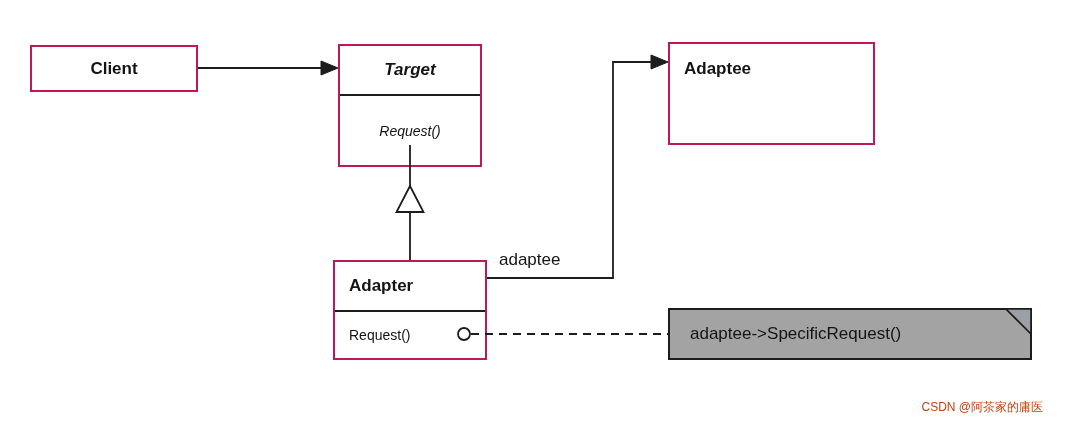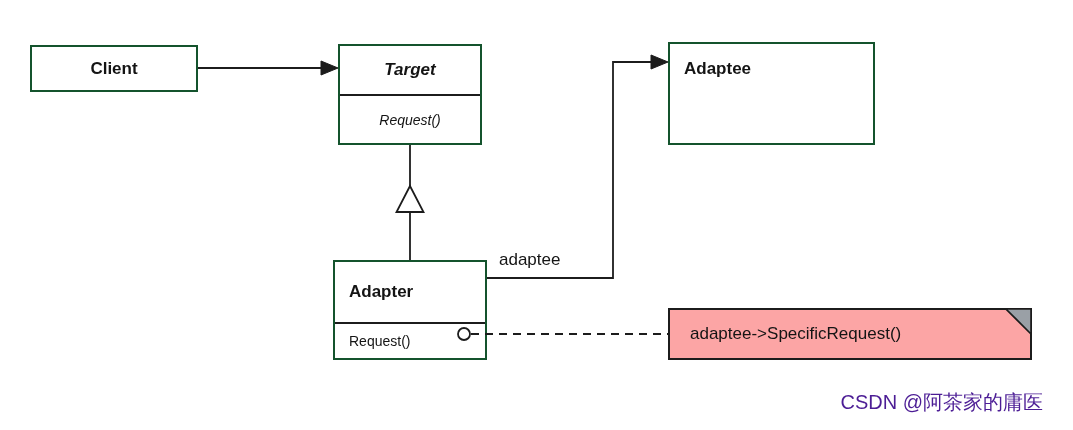--- a/index.html
+++ b/index.html
@@ -9,49 +9,49 @@
     background: #ffffff;
     font-family: "Liberation Sans", "DejaVu Sans", sans-serif;
     color: #141414;
     overflow: hidden;
   }
 
   
   .uml-class {
     position: absolute;
     background: #ffffff;
-    border: 2px solid #14532d;
+    border: 2px solid #be185d;
     display: flex;
     flex-direction: column;
     z-index: 1;
   }
   .compartment { display: flex; align-items: center; }
   .cls-name { font-weight: bold; font-size: 17px; flex: 0 0 auto; }
   .cls-method { font-size: 14px; border-top: 2px solid #1c1c1c; flex: 1 1 auto; }
   .center { justify-content: center; }
   .padded { padding-left: 14px; }
   .italic { font-style: italic; }
 
   #client  { left: 30px;  top: 45px;  width: 168px; height: 47px; }
   #client .cls-name { height: 100%; width: 100%; display: flex; align-items: center; justify-content: center; }
 
-  #target  { left: 338px; top: 44px;  width: 144px; height: 101px; }
+  #target  { left: 338px; top: 44px;  width: 144px; height: 123px; }
   #target .cls-name { height: 48px; }
 
   #adaptee { left: 668px; top: 42px;  width: 207px; height: 103px; }
   #adaptee .cls-name { height: 49px; }
 
   #adapter { left: 333px; top: 260px; width: 154px; height: 100px; }
-  #adapter .cls-name { height: 60px; }
+  #adapter .cls-name { height: 48px; }
 
   
   #note {
     position: absolute;
     left: 668px; top: 308px; width: 364px; height: 52px;
-    background: #fca5a5;
+    background: #a3a3a3;
     border: 2px solid #1c1c1c;
     display: flex; align-items: center;
     padding-left: 20px;
     font-size: 17px;
     z-index: 1;
   }
   #note .fold {
     position: absolute;
     top: -2px; right: -2px;
     width: 27px; height: 27px;
@@ -83,22 +83,22 @@
   }
   svg.connectors .dashed { stroke-dasharray: 8 6; }
   svg.connectors polygon.filled { fill: #1c1c1c; stroke: #1c1c1c; stroke-width: 1; }
   svg.connectors polygon.hollow { fill: #ffffff; stroke: #1c1c1c; stroke-width: 1.8; }
   svg.connectors circle.hollow  { fill: #ffffff; stroke: #1c1c1c; stroke-width: 1.8; }
 
   
   #watermark {
     position: absolute;
     right: 30px; bottom: 14px;
-    font-size: 20px;
-    color: #4c1d95;
+    font-size: 12px;
+    color: #c2410c;
     z-index: 3;
   }
 </style>
 </head>
 <body>
 
 <div>
 
   <div class="uml-class" id="client">
     <div class="compartment cls-name center">Client</div>

